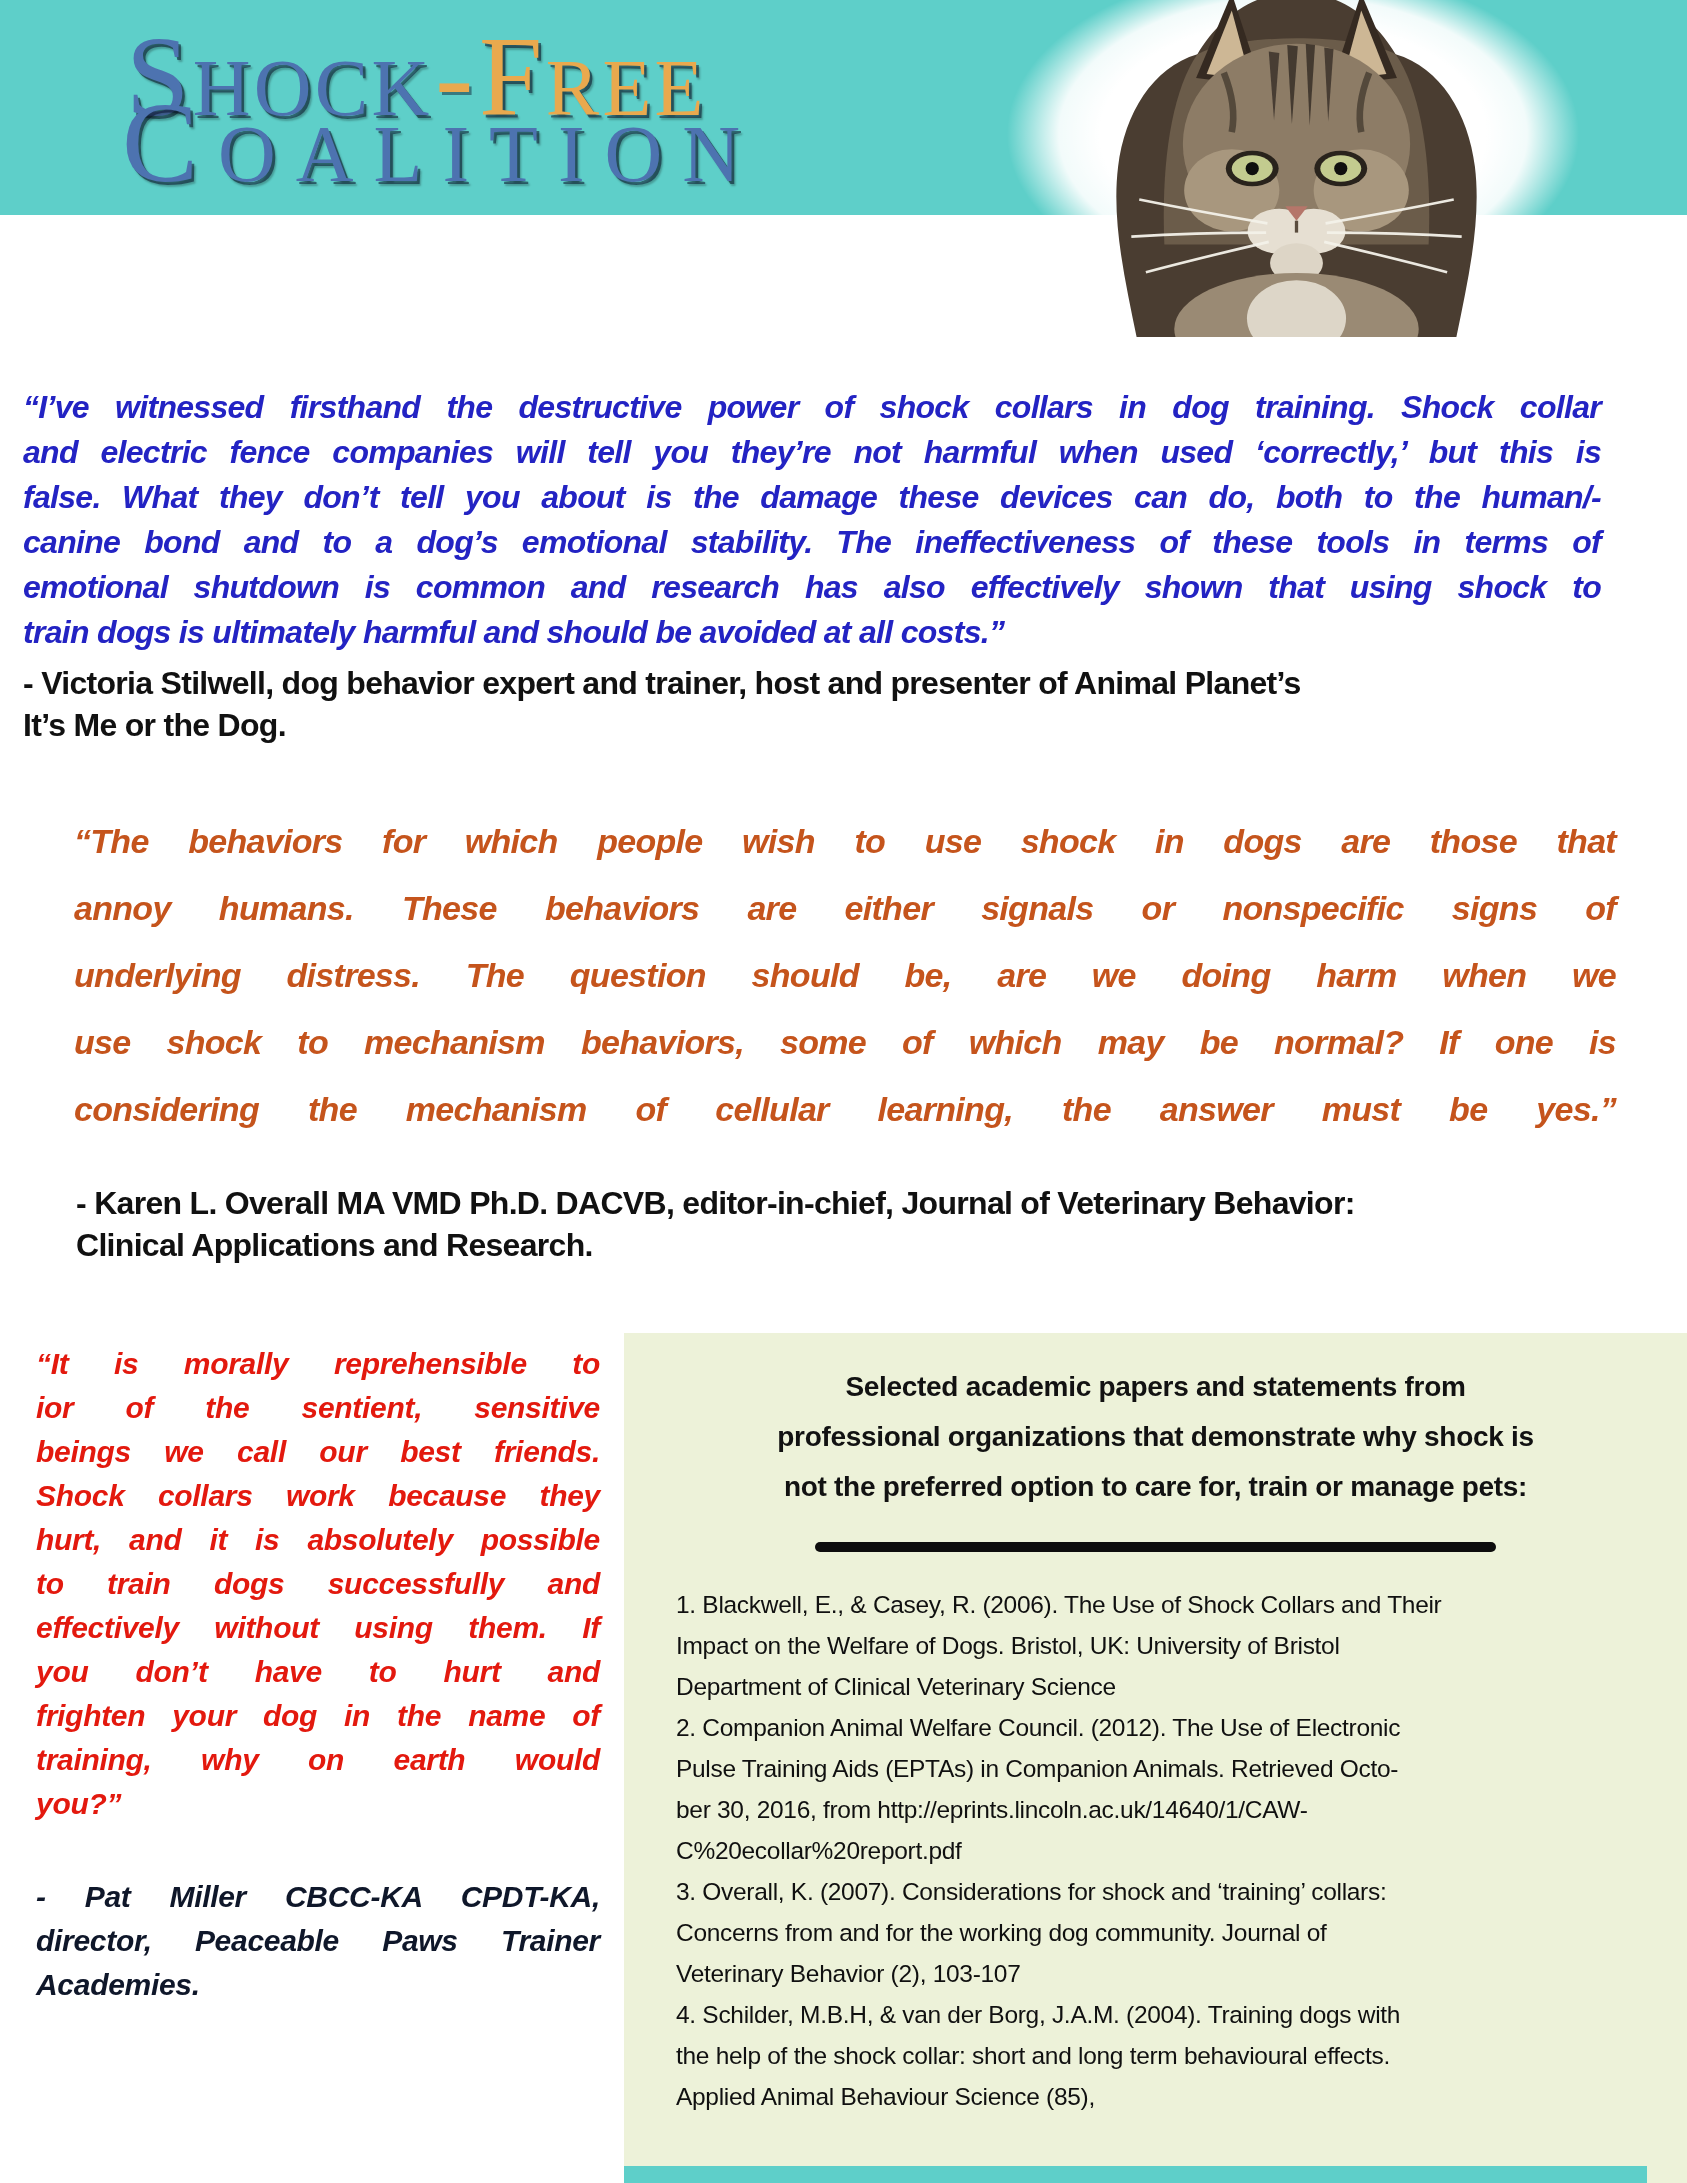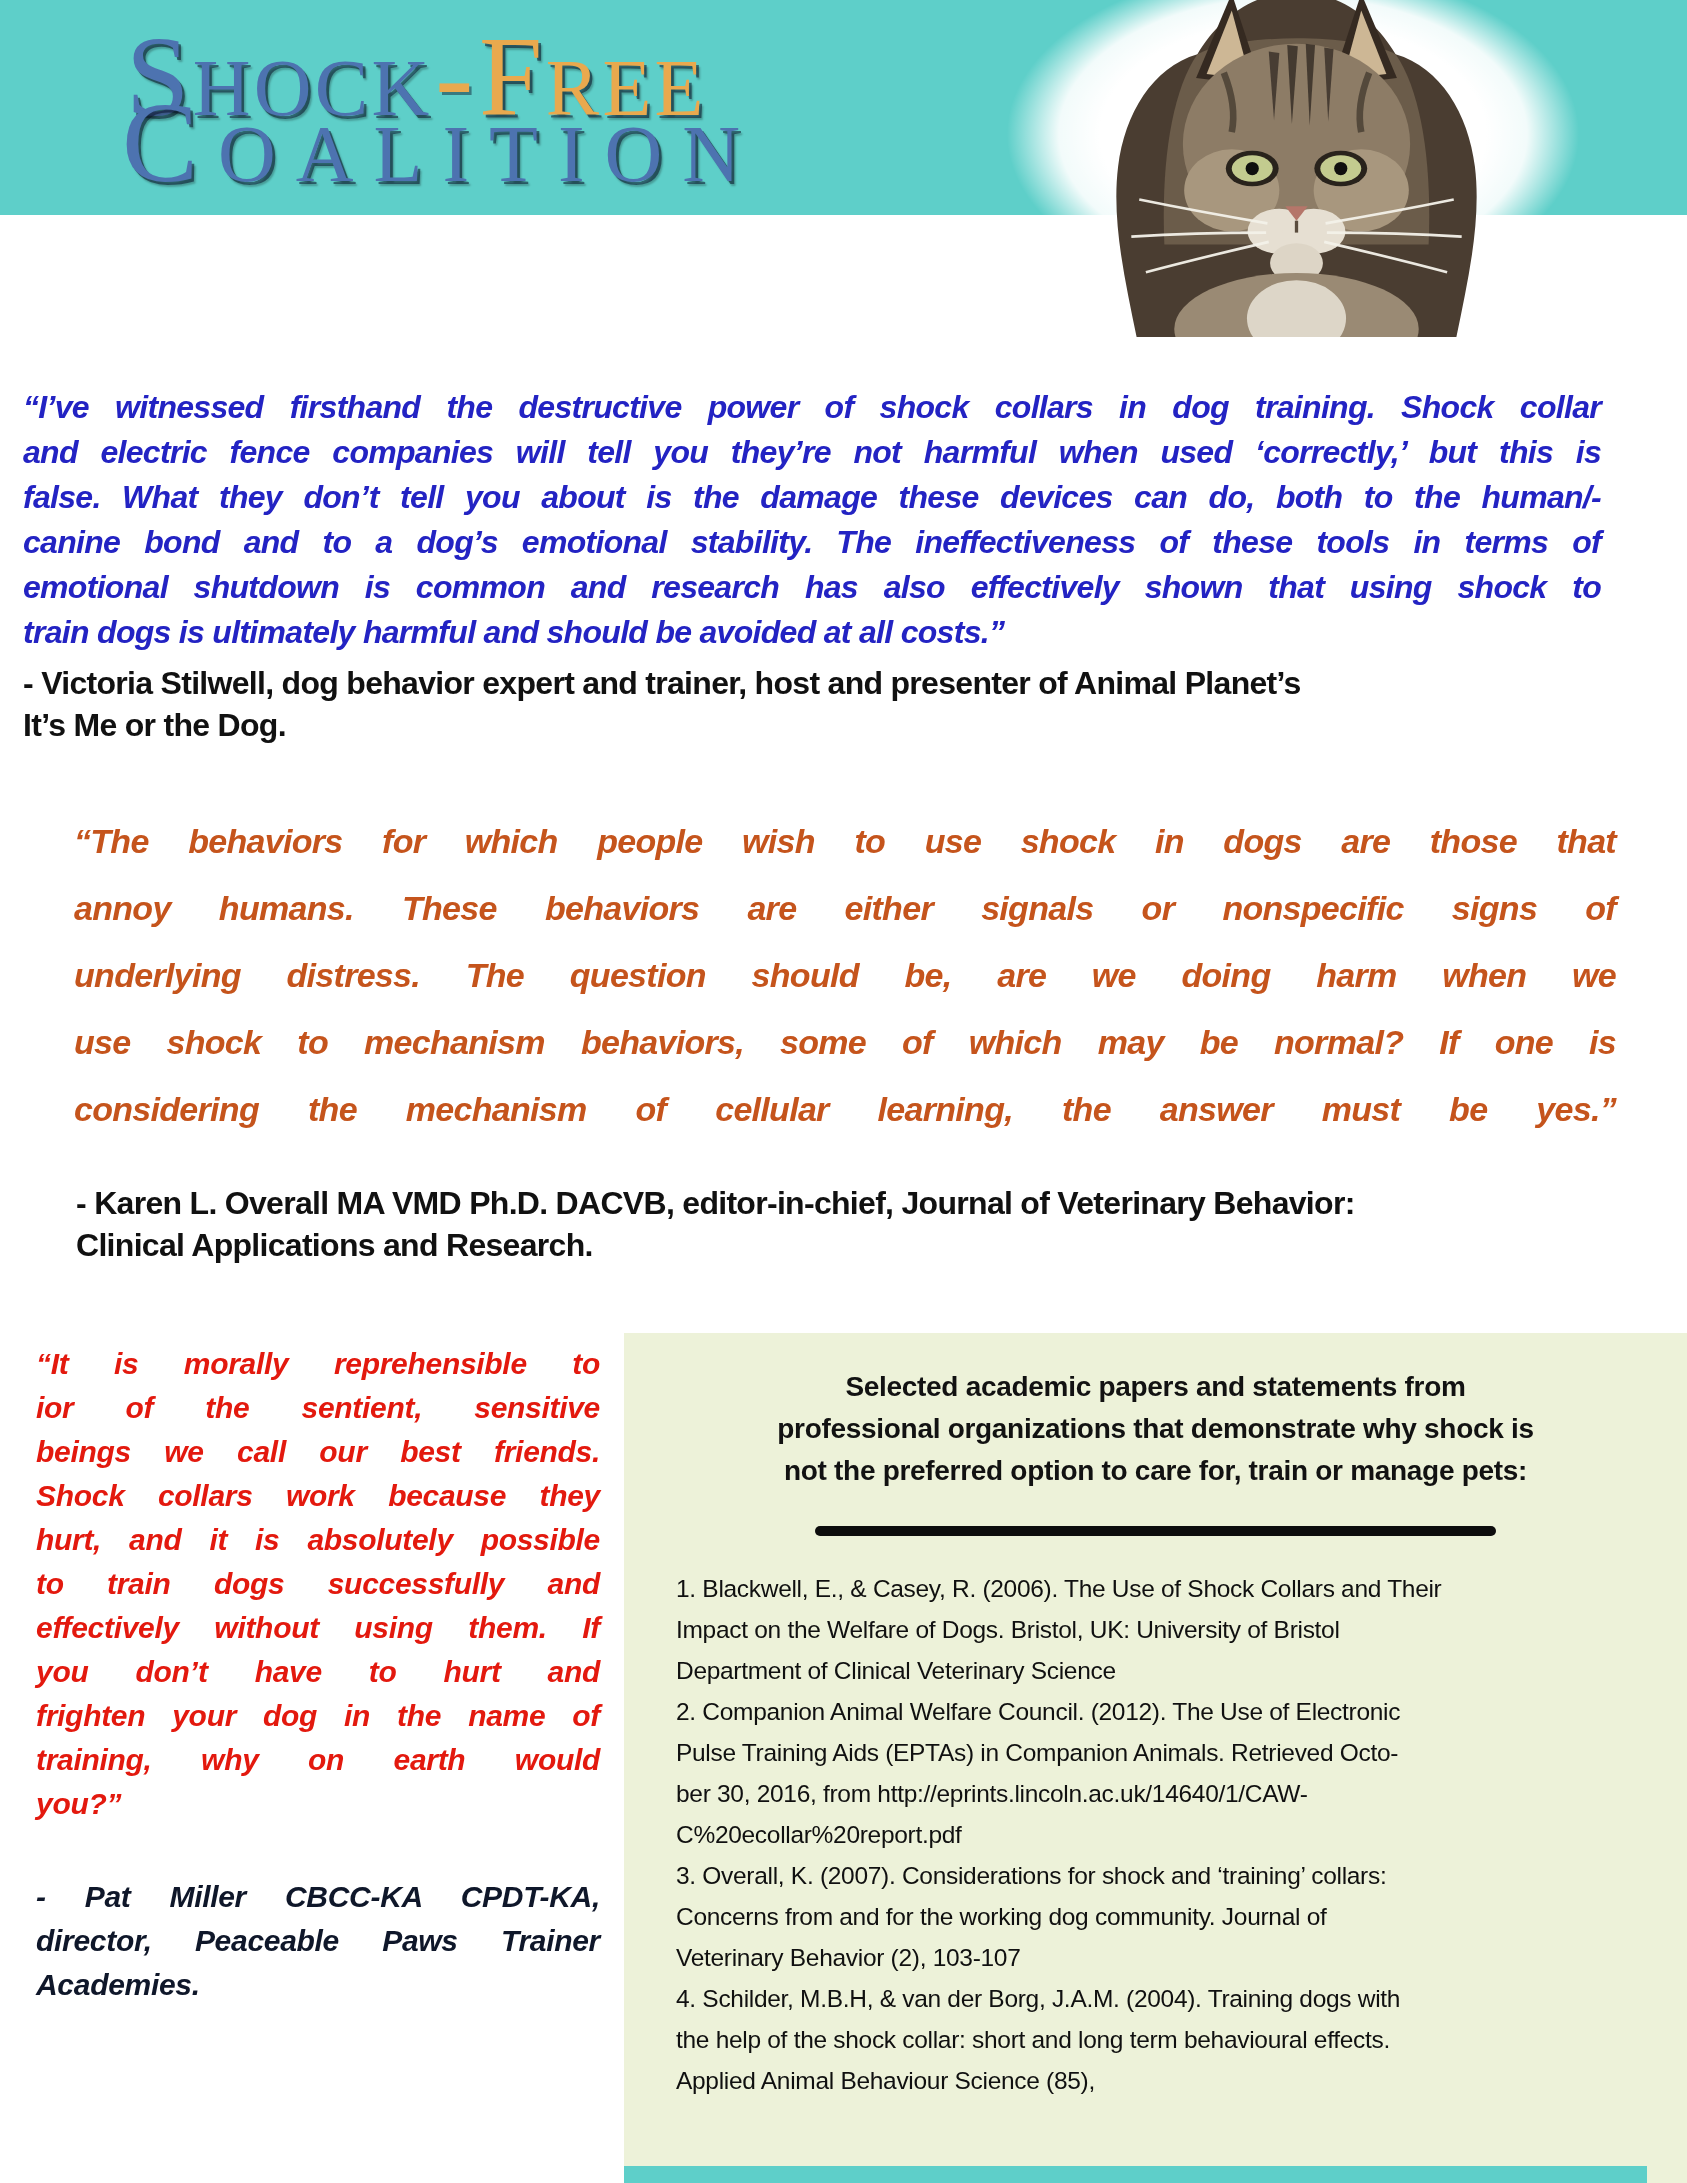--- a/index.html
+++ b/index.html
@@ -77,21 +77,21 @@
   
   .panel{
     position:absolute;left:624px;top:1333px;width:1063px;height:850px;
     background:#edf2d9;
   }
   .panel-heading{
     margin:33px auto 0 auto;width:979px;
     color:#121212;font-size:28px;font-weight:bold;
     line-height:42px;letter-spacing:-0.3px;
   }
-  .panel-heading > div{text-align:center;}
+  .panel-heading > div{text-align:center;margin-top:8px;}
   .divider{
     margin:34px auto 0 auto;width:681px;height:10px;
     background:#0d0d0d;border-radius:5.3px;
   }
   .refs{
     margin:32px 0 0 52px;width:973px;
     color:#101010;font-size:24.5px;font-weight:normal;
     line-height:41px;letter-spacing:-0.3px;
   }
 

